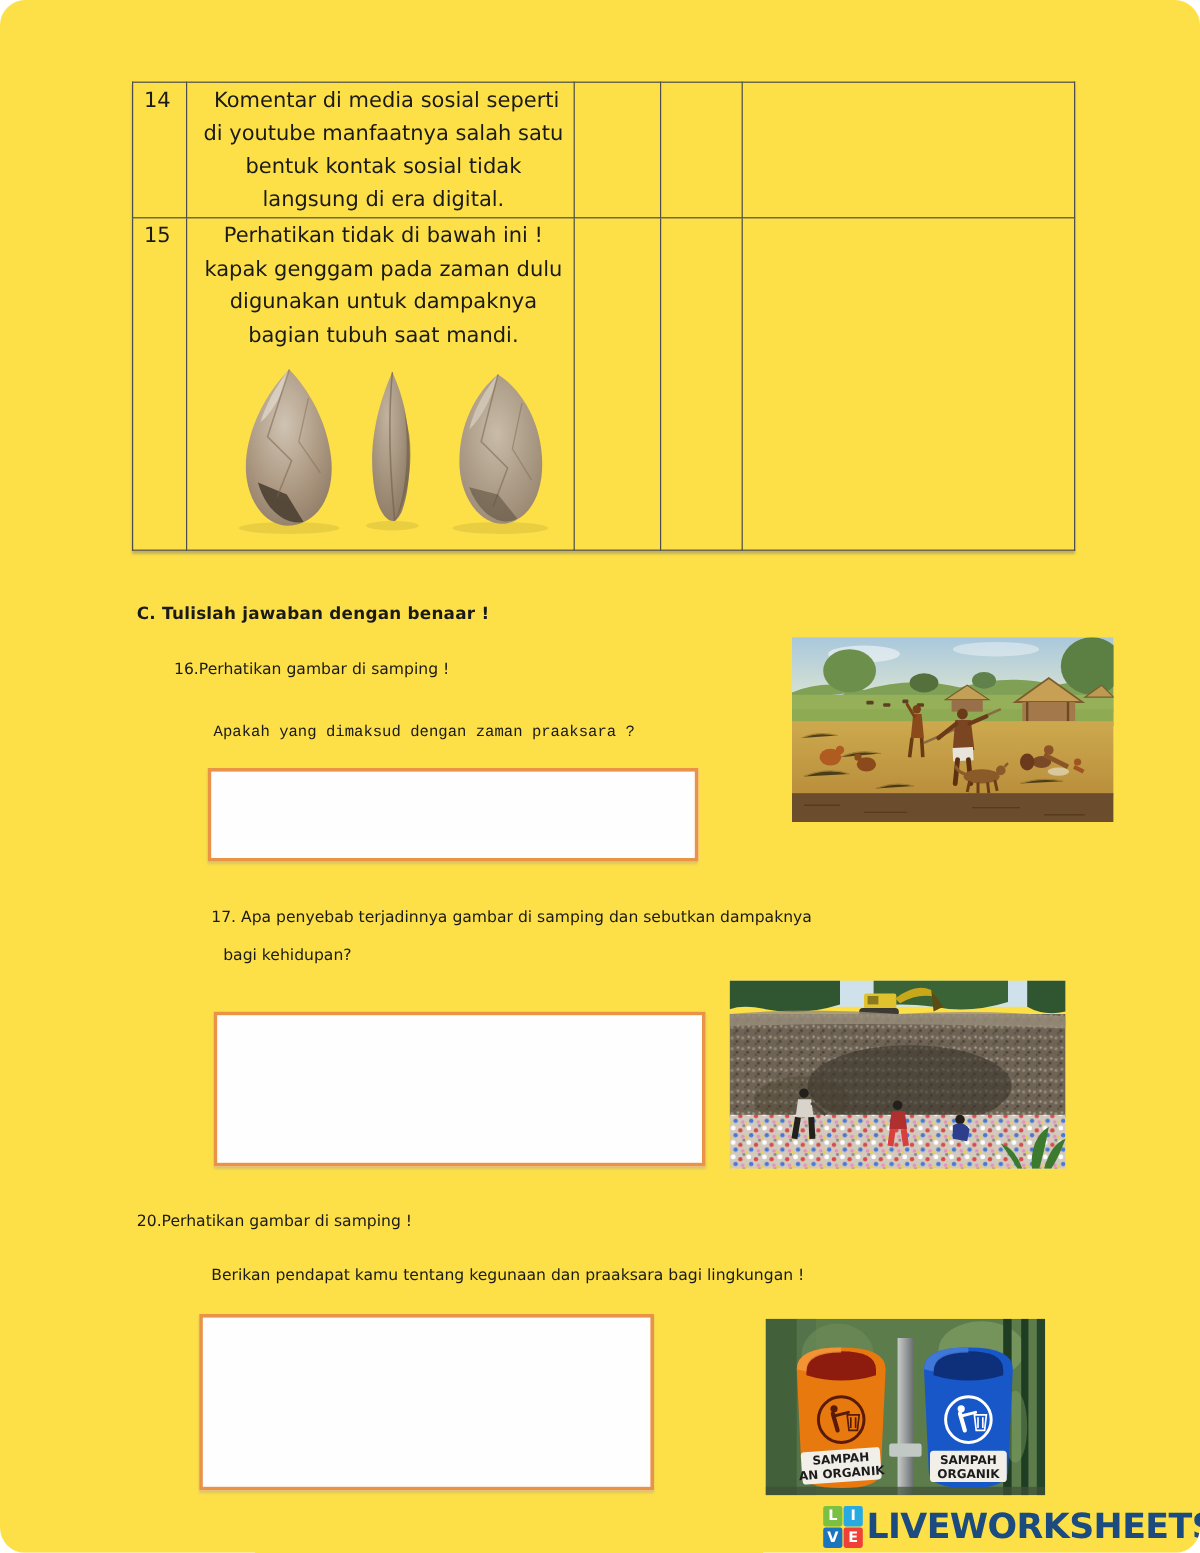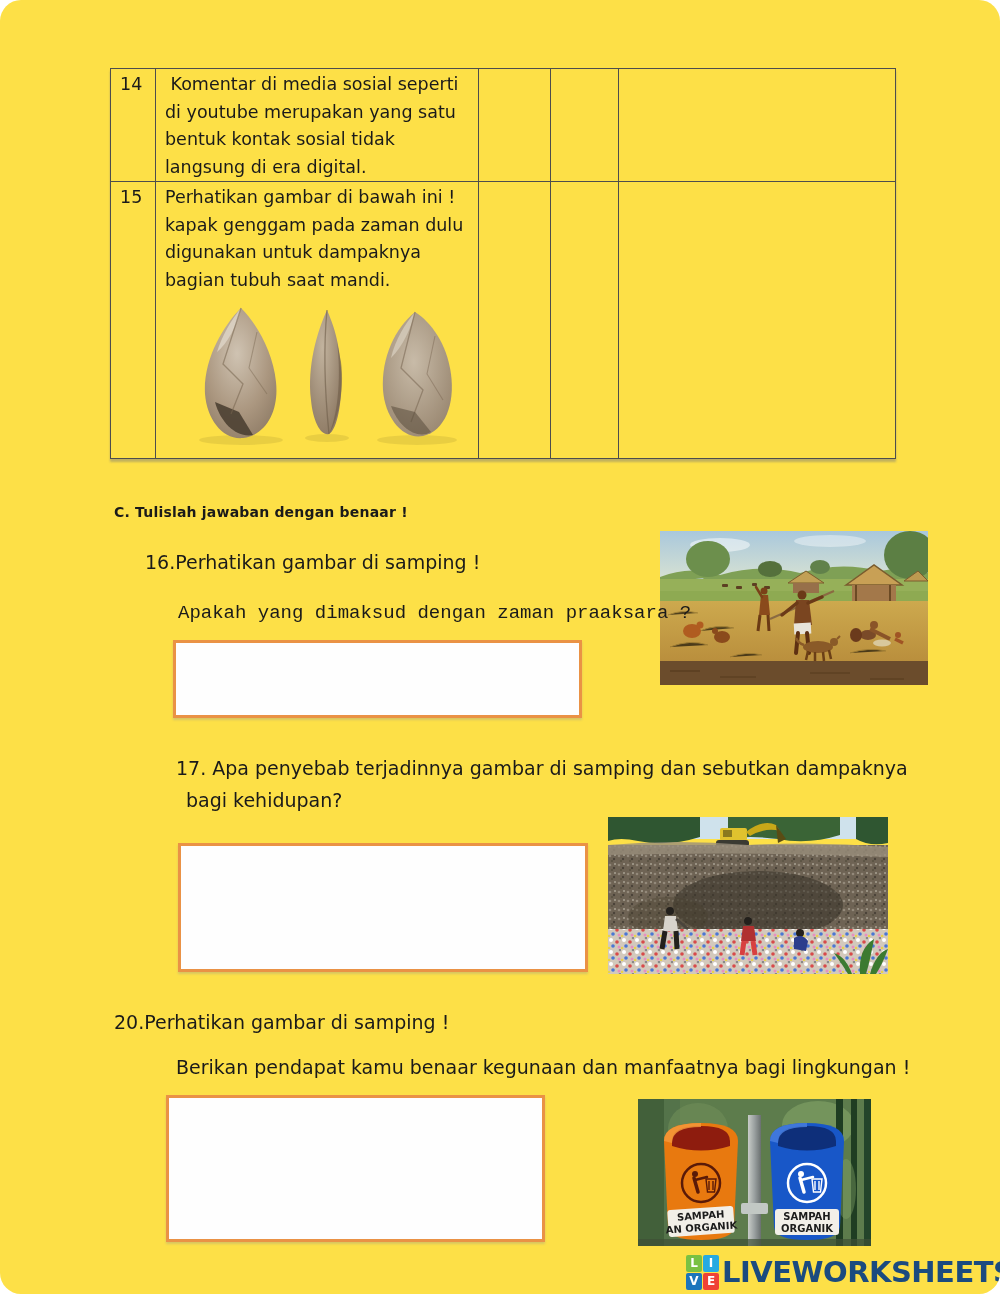--- a/index.html
+++ b/index.html
@@ -10,27 +10,27 @@
   
   .q-table{
     position:absolute;left:110px;top:68px;width:785px;height:387px;
     border-collapse:collapse;table-layout:fixed;
     box-shadow:0 3px 2px rgba(120,120,120,.45);
   }
   .q-table td{
     border:1.5px solid #4d4d4d;vertical-align:top;padding:2px 4px 0 9px;
     font-size:17.5px;line-height:27.5px;
   }
-  .tline{white-space:pre;}
+  .tline{white-space:pre;text-align:center;}
   .num-cell{padding-left:8px;}
   .axes-wrap{margin:8px 0 0 14px;}
   
   .abs{position:absolute;}
   .heading-c{font-weight:bold;font-size:14px;letter-spacing:.2px;}
-  .qline{font-size:19px;white-space:pre;}
+  .qline{font-size:13px;white-space:pre;}
   
   .answer-box{
     position:absolute;border:3px solid #EA9245;background:#fefefe;
     box-shadow:0 2px 2px rgba(150,150,150,.35);
   }
   
   .logo{position:absolute;left:686px;top:1254px;display:flex;align-items:center;}
   .logo-grid{display:grid;grid-template-columns:16px 16px;grid-template-rows:17px 17px;gap:1px;margin-right:3px;}
   .logo-grid span{
     display:flex;align-items:center;justify-content:center;
@@ -54,32 +54,32 @@
         <col style="width:323px">
         <col style="width:72px">
         <col style="width:68px">
         <col style="width:277px">
       </colgroup>
     <tbody>
         <tr style="height:110px">
       <td class="num-cell"><span>14</span></td>
       <td>
         <div class="tline"> Komentar di media sosial seperti</div>
-        <div class="tline">di youtube merupakan yang satu</div>
+        <div class="tline">di youtube manfaatnya salah satu</div>
         <div class="tline">bentuk kontak sosial tidak</div>
         <div class="tline">langsung di era digital.</div>
       </td>
       <td></td>
       <td></td>
       <td></td>
     </tr>
     <tr style="height:277px">
       <td class="num-cell"><span>15</span></td>
       <td>
-        <div class="tline">Perhatikan gambar di bawah ini !</div>
+        <div class="tline">Perhatikan tidak di bawah ini !</div>
         <div class="tline">kapak genggam pada zaman dulu</div>
         <div class="tline">digunakan untuk dampaknya</div>
         <div class="tline">bagian tubuh saat mandi.</div>
 
         <div class="axes-wrap">
           <svg width="285" height="146" viewBox="0 0 285 146">
             <defs>
               <radialGradient id="st1" cx="45%" cy="35%" r="75%">
                 <stop offset="0%" stop-color="#cfc3b2"></stop>
                     <stop offset="60%" stop-color="#ab9780"></stop>
@@ -294,21 +294,21 @@
 
       <g fill="#3c7a30">
         <path d="M252,157 Q250,132 266,122 Q262,144 258,157 Z"></path>
         <path d="M262,157 Q268,136 280,132 Q274,148 268,157 Z"></path>
         <path d="M244,157 Q238,140 226,136 Q236,150 240,157 Z"></path>
       </g>
     </svg>
   </div>
 
   <div class="abs qline" style="left:114px;top:1011px;">20.Perhatikan gambar di samping !</div>
-  <div class="abs qline" style="left:176px;top:1056px;">Berikan pendapat kamu benaar kegunaan dan manfaatnya bagi lingkungan !</div>
+  <div class="abs qline" style="left:176px;top:1056px;">Berikan pendapat kamu tentang kegunaan dan praaksara bagi lingkungan !</div>
 
   <div class="answer-box" style="left:166px;top:1095px;width:373px;height:141px;"></div>
 
   <div class="abs" style="left:638px;top:1099px;">
     <svg width="233" height="147" viewBox="0 0 233 147">
       <defs>
         <linearGradient id="pole" x1="0" y1="0" x2="1" y2="0">
           <stop offset="0%" stop-color="#c8ccc8"></stop>
             <stop offset="50%" stop-color="#9aa0a0"></stop>
             <stop offset="100%" stop-color="#6a7070"></stop>

